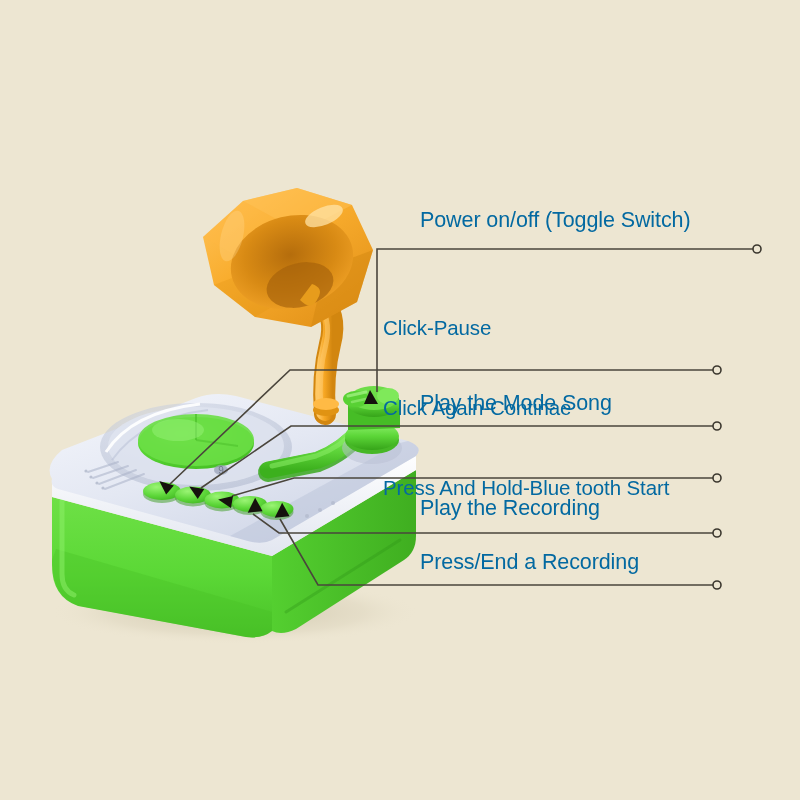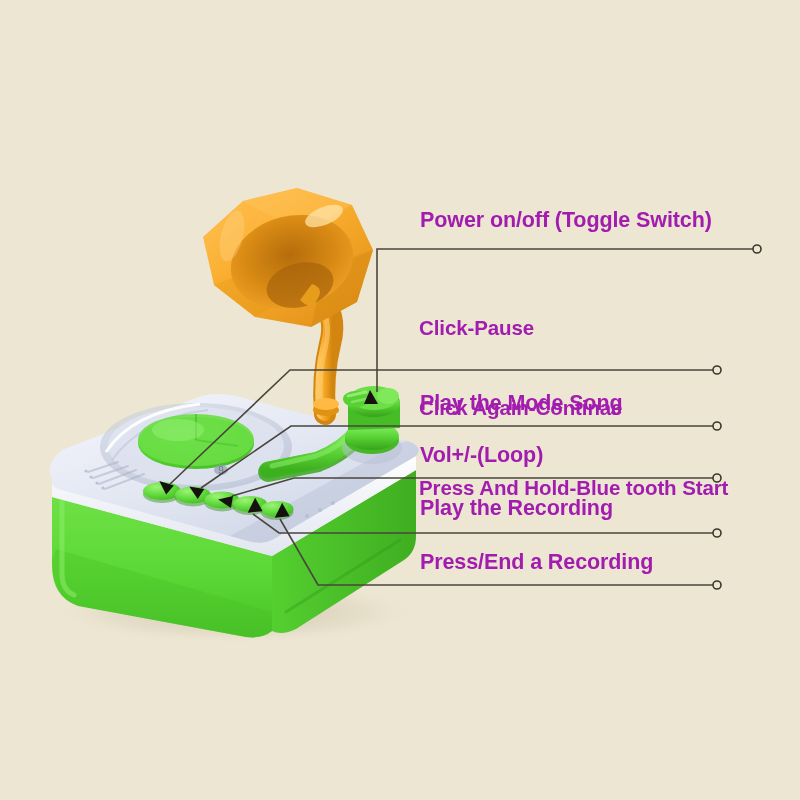--- a/index.html
+++ b/index.html
@@ -7,22 +7,22 @@
     width:800px;height:800px;
     background:#ede6d2;
     font-family:"Liberation Sans","DejaVu Sans",sans-serif;
     overflow:hidden;
     position:relative;
   }
   #stage{position:absolute;inset:0;width:800px;height:800px;}
   #stage svg{position:absolute;left:0;top:0;}
   .ann{
     position:absolute;
-    font-weight:700;
-    color:#a21caf;
+    font-weight:400;
+    color:#0369a1;
     white-space:pre;
     letter-spacing:-0.1px;
     line-height:1.18;
   }
   .ann.big{font-size:21.5px;}
   .ann.multi{font-size:20.5px;line-height:1.30;}
 </style>
 </head>
 <body style="background: rgb(237, 230, 210);">
 
@@ -246,27 +246,26 @@
       <circle cx="717" cy="370" r="4"></circle>
       <circle cx="717" cy="426" r="4"></circle>
       <circle cx="717" cy="478" r="4"></circle>
       <circle cx="717" cy="533" r="4"></circle>
       <circle cx="717" cy="585" r="4"></circle>
     </g>
   </svg>
 
   <div class="ann big" style="left:420px;top:208px;">Power on/off (Toggle Switch)</div>
 
-  <div class="ann multi" style="left:383px;top:262px;margin-left:36px;">
+  <div class="ann multi" style="left:383px;top:262px;">
     <div>Click-Pause</div>
     <div>Click Again-Continae</div>
     <div>Press And Hold-Blue tooth Start</div>
   </div>
 
   <div class="ann big" style="left:420px;top:391px;">Play the Mode Song</div>
 
-  <div class="ann big" style="left:420px;top:443px;">Vol+/-(Loop)</div>
 
   <div class="ann big" style="left:420px;top:496px;text-align:center;">Play the Recording</div>
 
   <div class="ann big" style="left:420px;top:550px;">Press/End a Recording</div>
 
 </div>
 
 </body></html>

